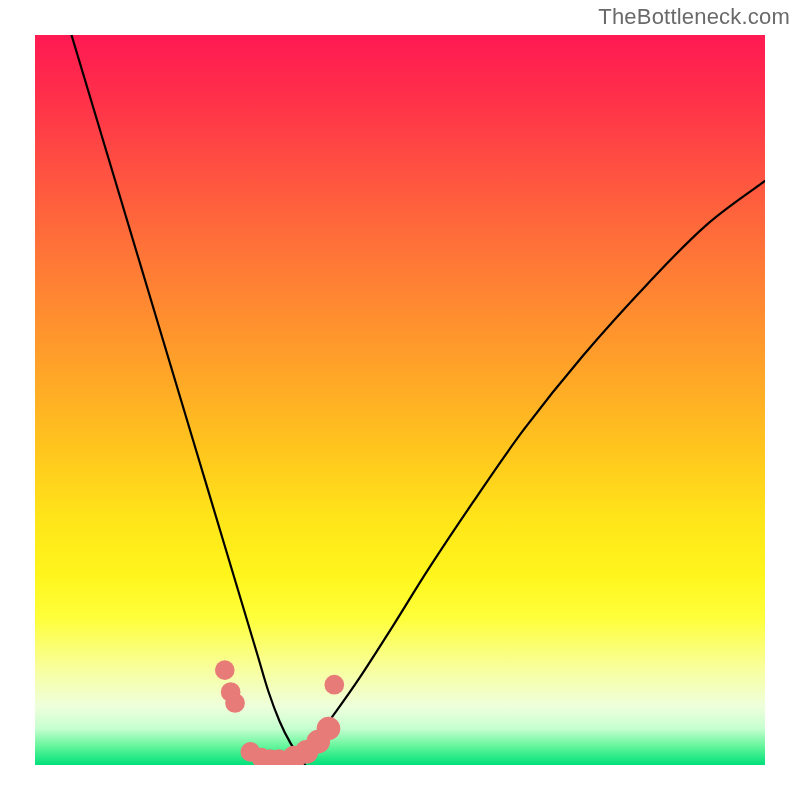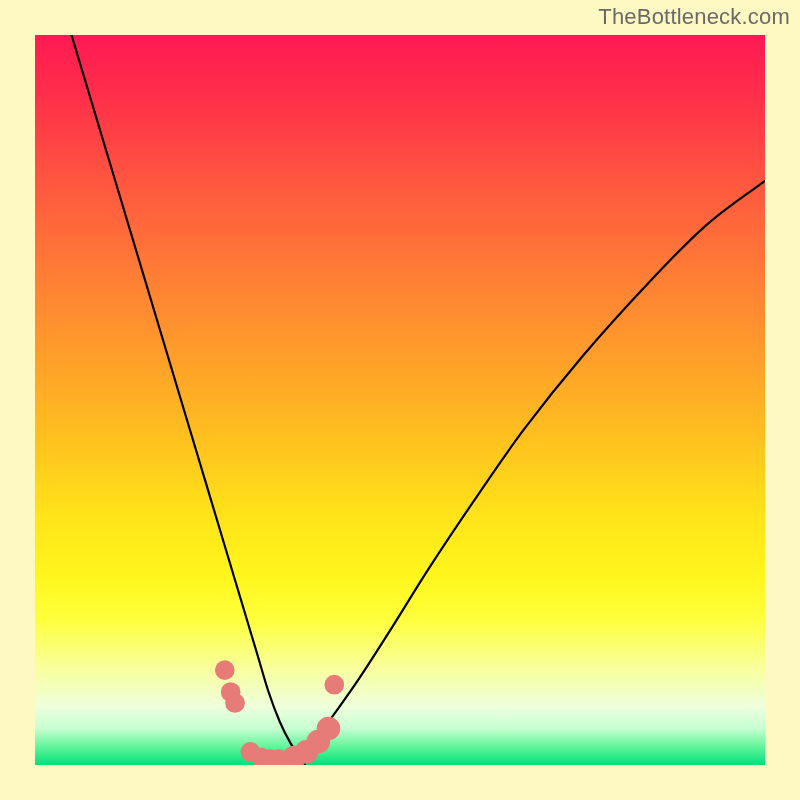--- a/index.html
+++ b/index.html
@@ -8,21 +8,21 @@
     width: 800px;
     height: 800px;
     background: #000;
     overflow: hidden;
     font-family: Arial, Helvetica, sans-serif;
   }
   .frame {
     position: relative;
     width: 800px;
     height: 800px;
-    background: #fef9c3;
+    background: #ffffff;
   }
   .watermark {
     position: absolute;
     top: 4px;
     right: 10px;
     color: #6a6a6a;
     font-size: 22px;
     font-weight: 400;
     letter-spacing: 0.2px;
     z-index: 10;

